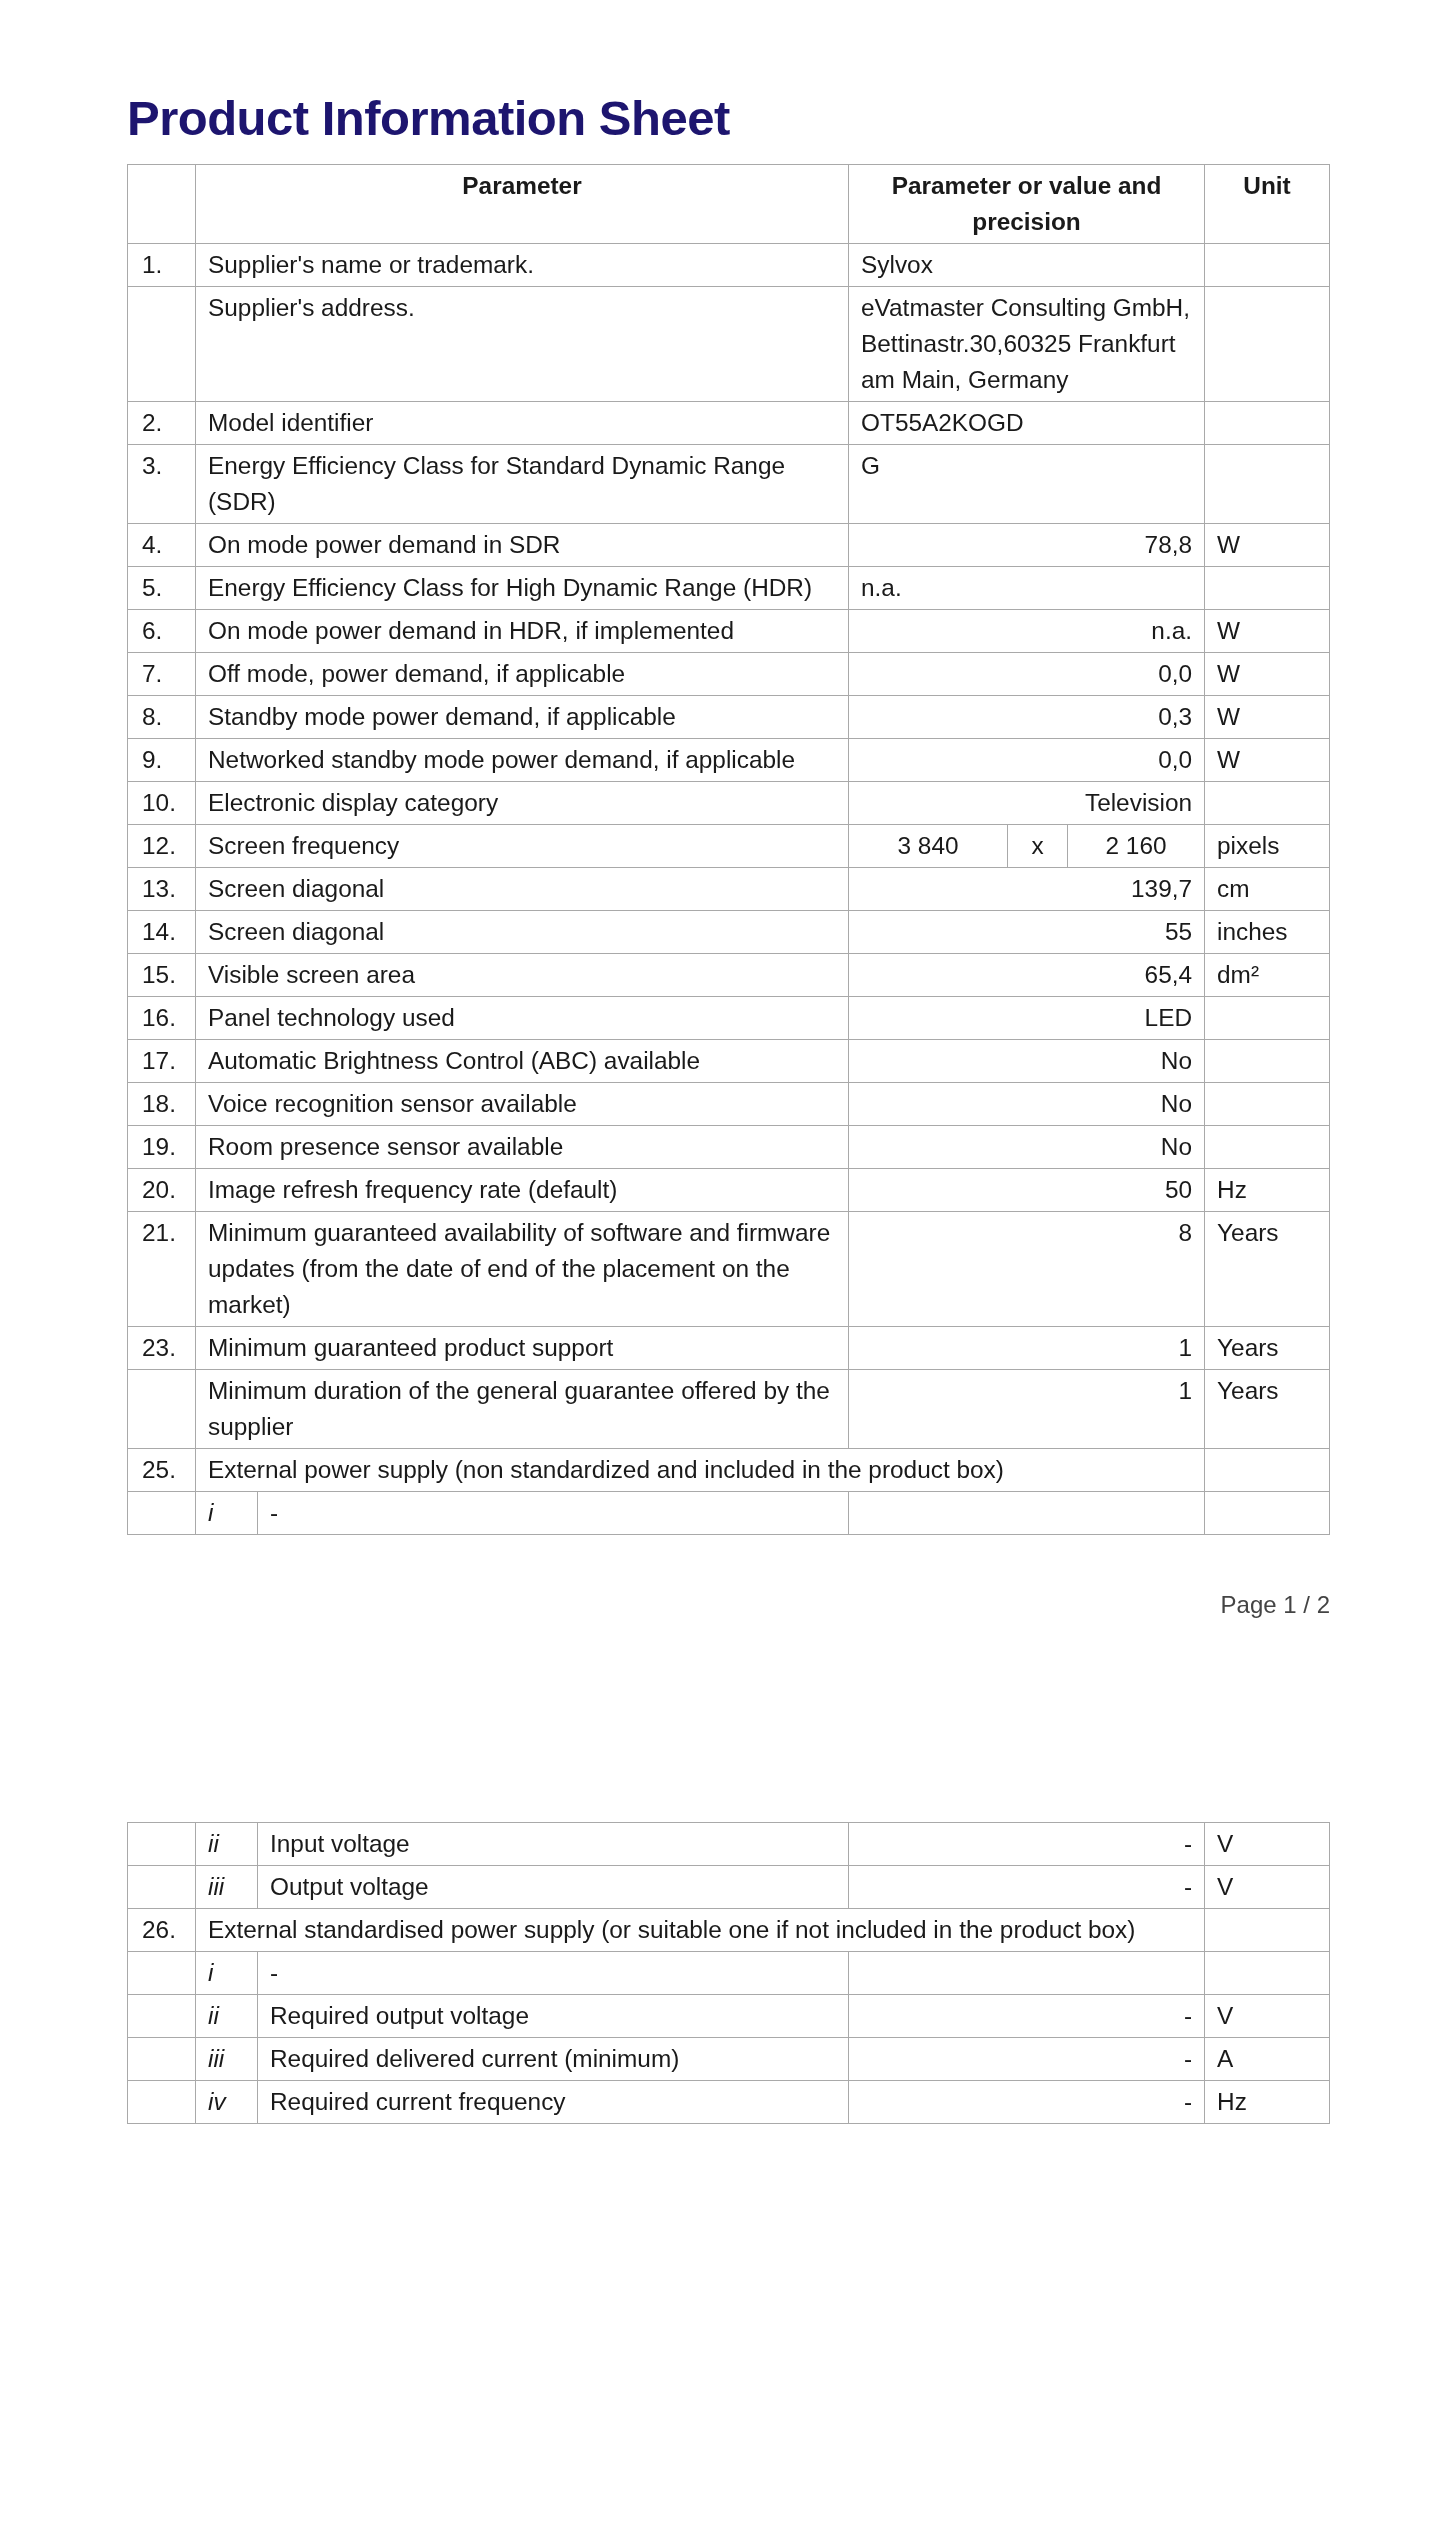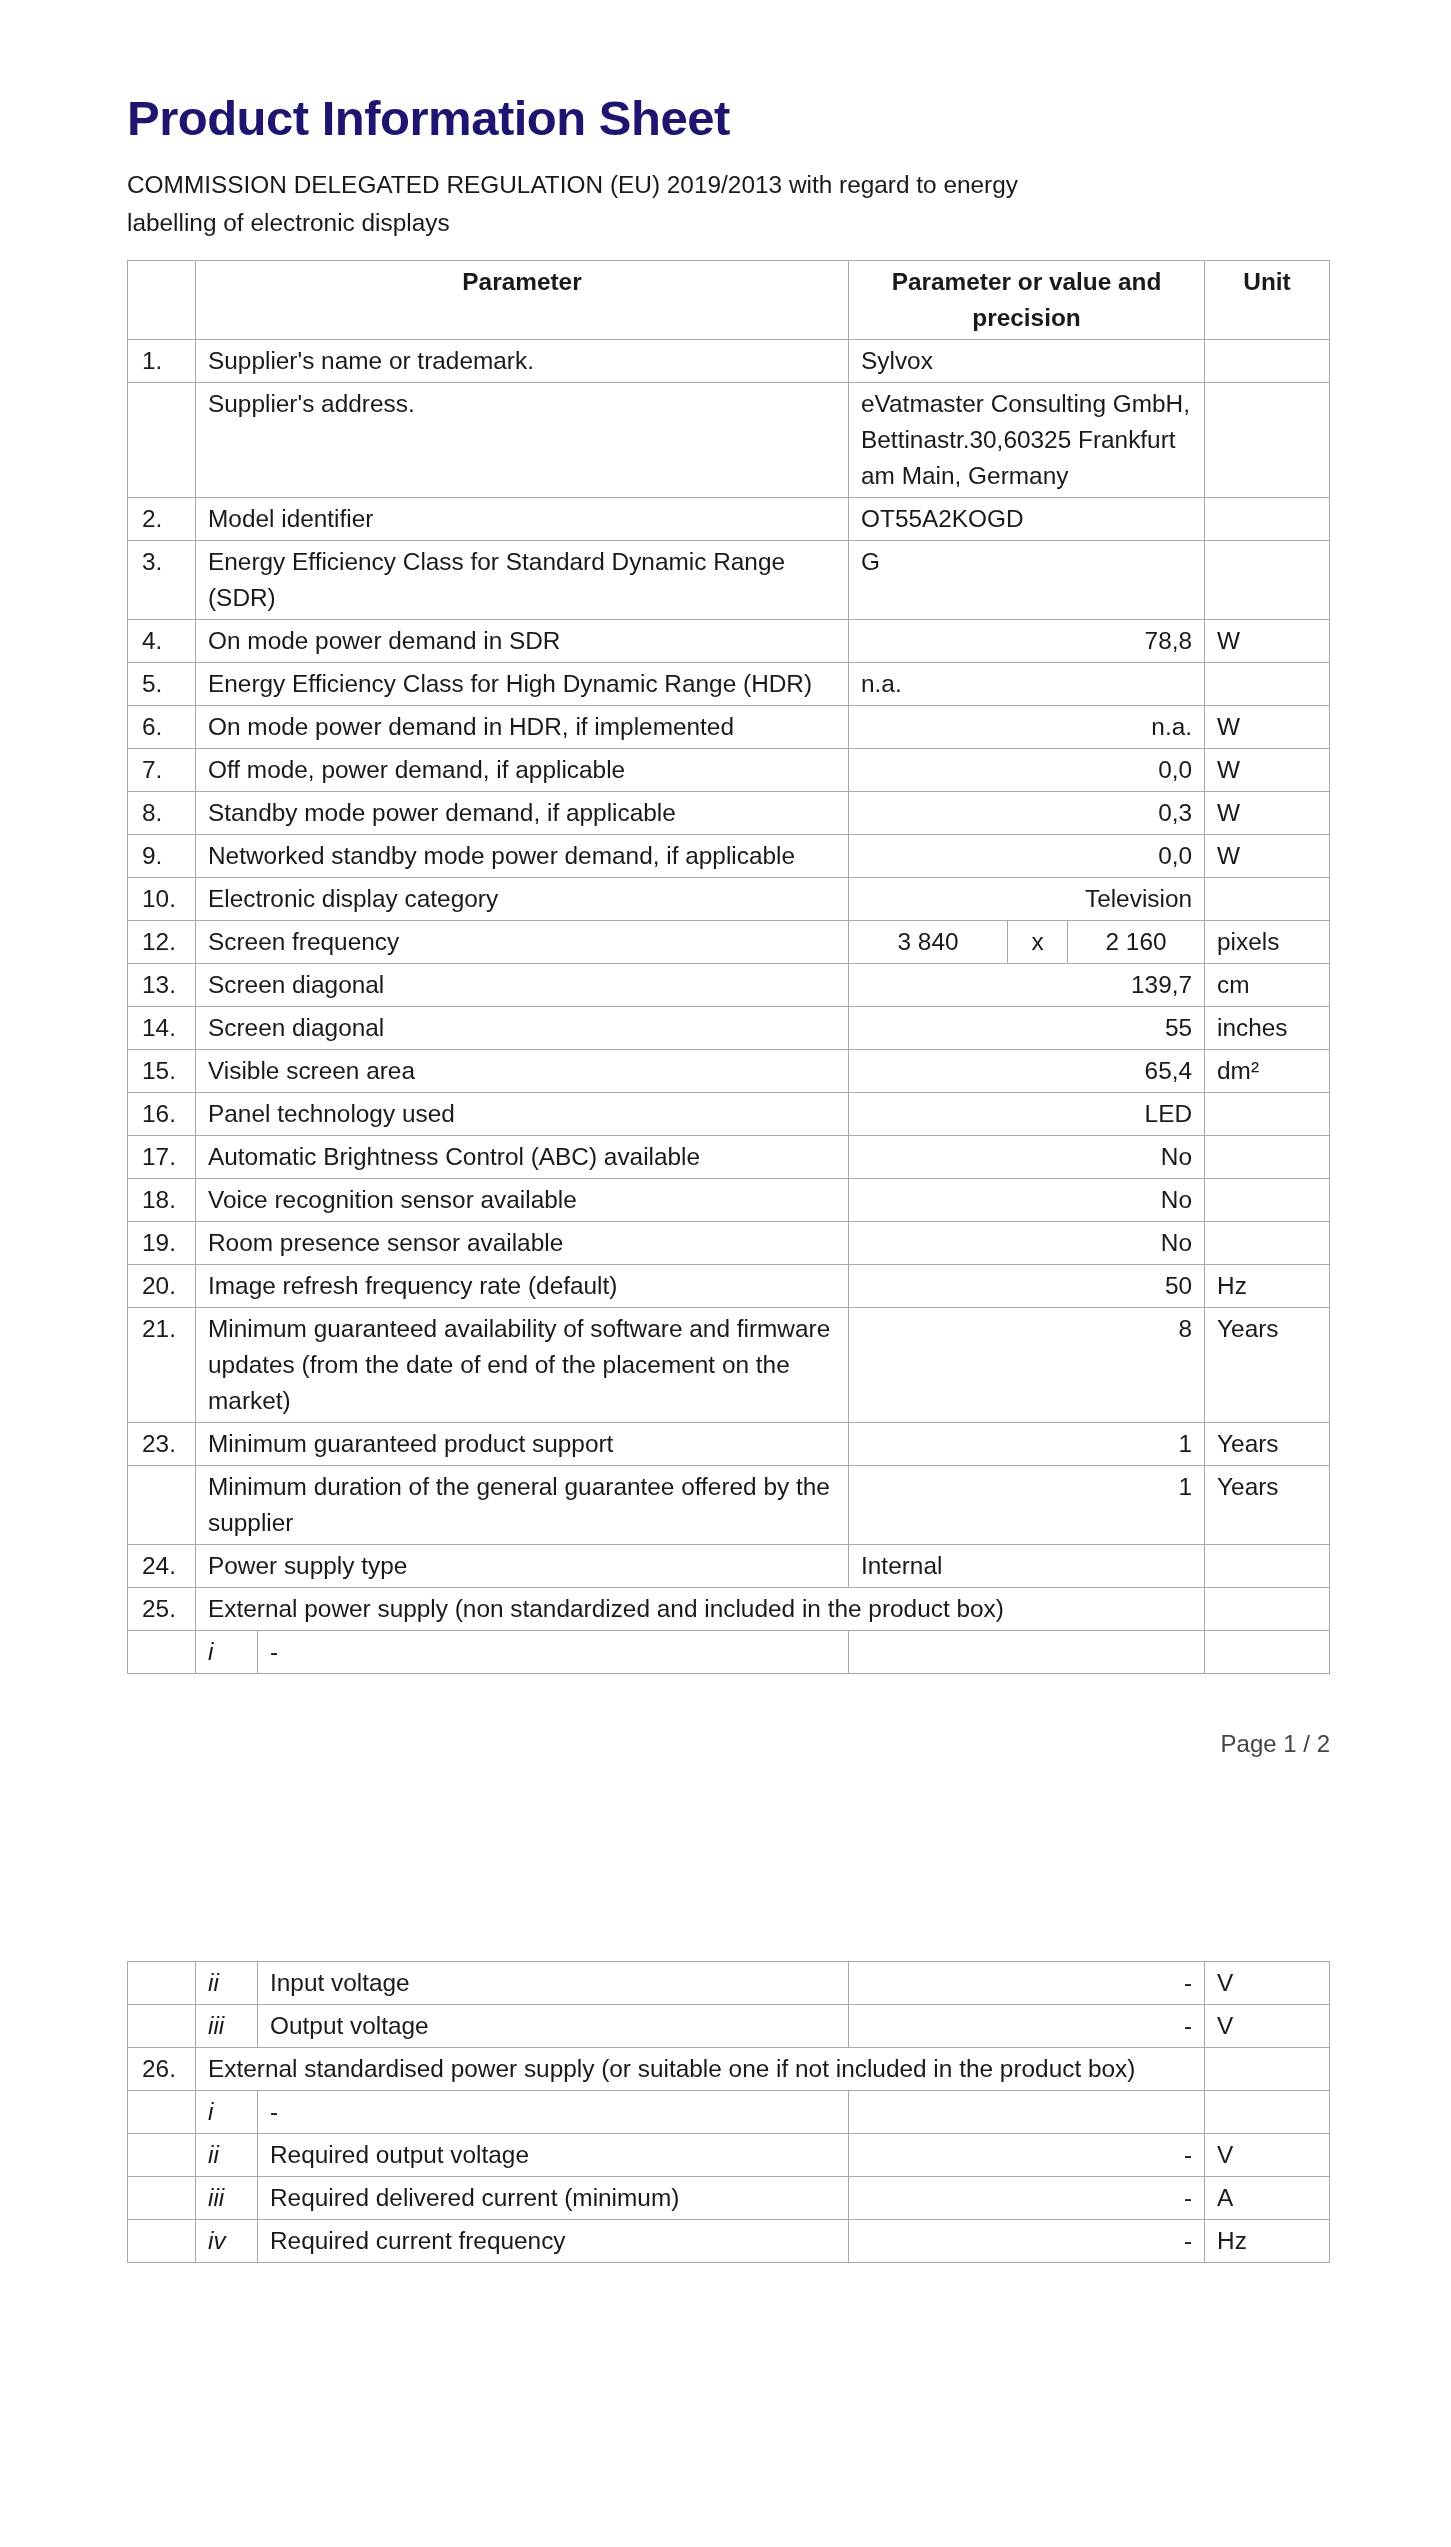--- a/index.html
+++ b/index.html
@@ -63,21 +63,20 @@
   }
   table.second { margin-top: 203px; }
 </style>
 </head>
 <body>
 
 <div class="page">
 
   <h1 class="title">Product Information Sheet</h1>
 
-  <p class="subtitle">COMMISSION DELEGATED REGULATION (EU) 2019/2013 with regard to energy labelling of electronic displays</p>
 
   <table class="info-table">
     <colgroup>
       <col style="width:68px">
         <col style="width:62px">
         <col style="width:591px">
       <col style="width:159px">
         <col style="width:60px">
         <col style="width:137px">
       <col style="width:125px">
@@ -225,26 +224,20 @@
           <td class="value right" colspan="3">1</td>
           <td class="unit">Years</td>
         </tr>
         <tr>
           <td class="num"></td>
           <td class="param" colspan="2">Minimum duration of the general guarantee offered by the supplier</td>
           <td class="value right" colspan="3">1</td>
           <td class="unit">Years</td>
         </tr>
         <tr>
-          <td class="num">24.</td>
-          <td class="param" colspan="2">Power supply type</td>
-          <td class="value left" colspan="3">Internal</td>
-          <td class="unit"></td>
-        </tr>
-        <tr>
           <td class="num">25.</td>
           <td class="span-cell" colspan="5">External power supply (non standardized and included in the product box)</td>
           <td class="unit"></td>
         </tr>
         <tr>
           <td class="num"></td>
           <td class="roman">i</td>
           <td class="param">-</td>
           <td class="value left" colspan="3"></td>
           <td class="unit"></td>

